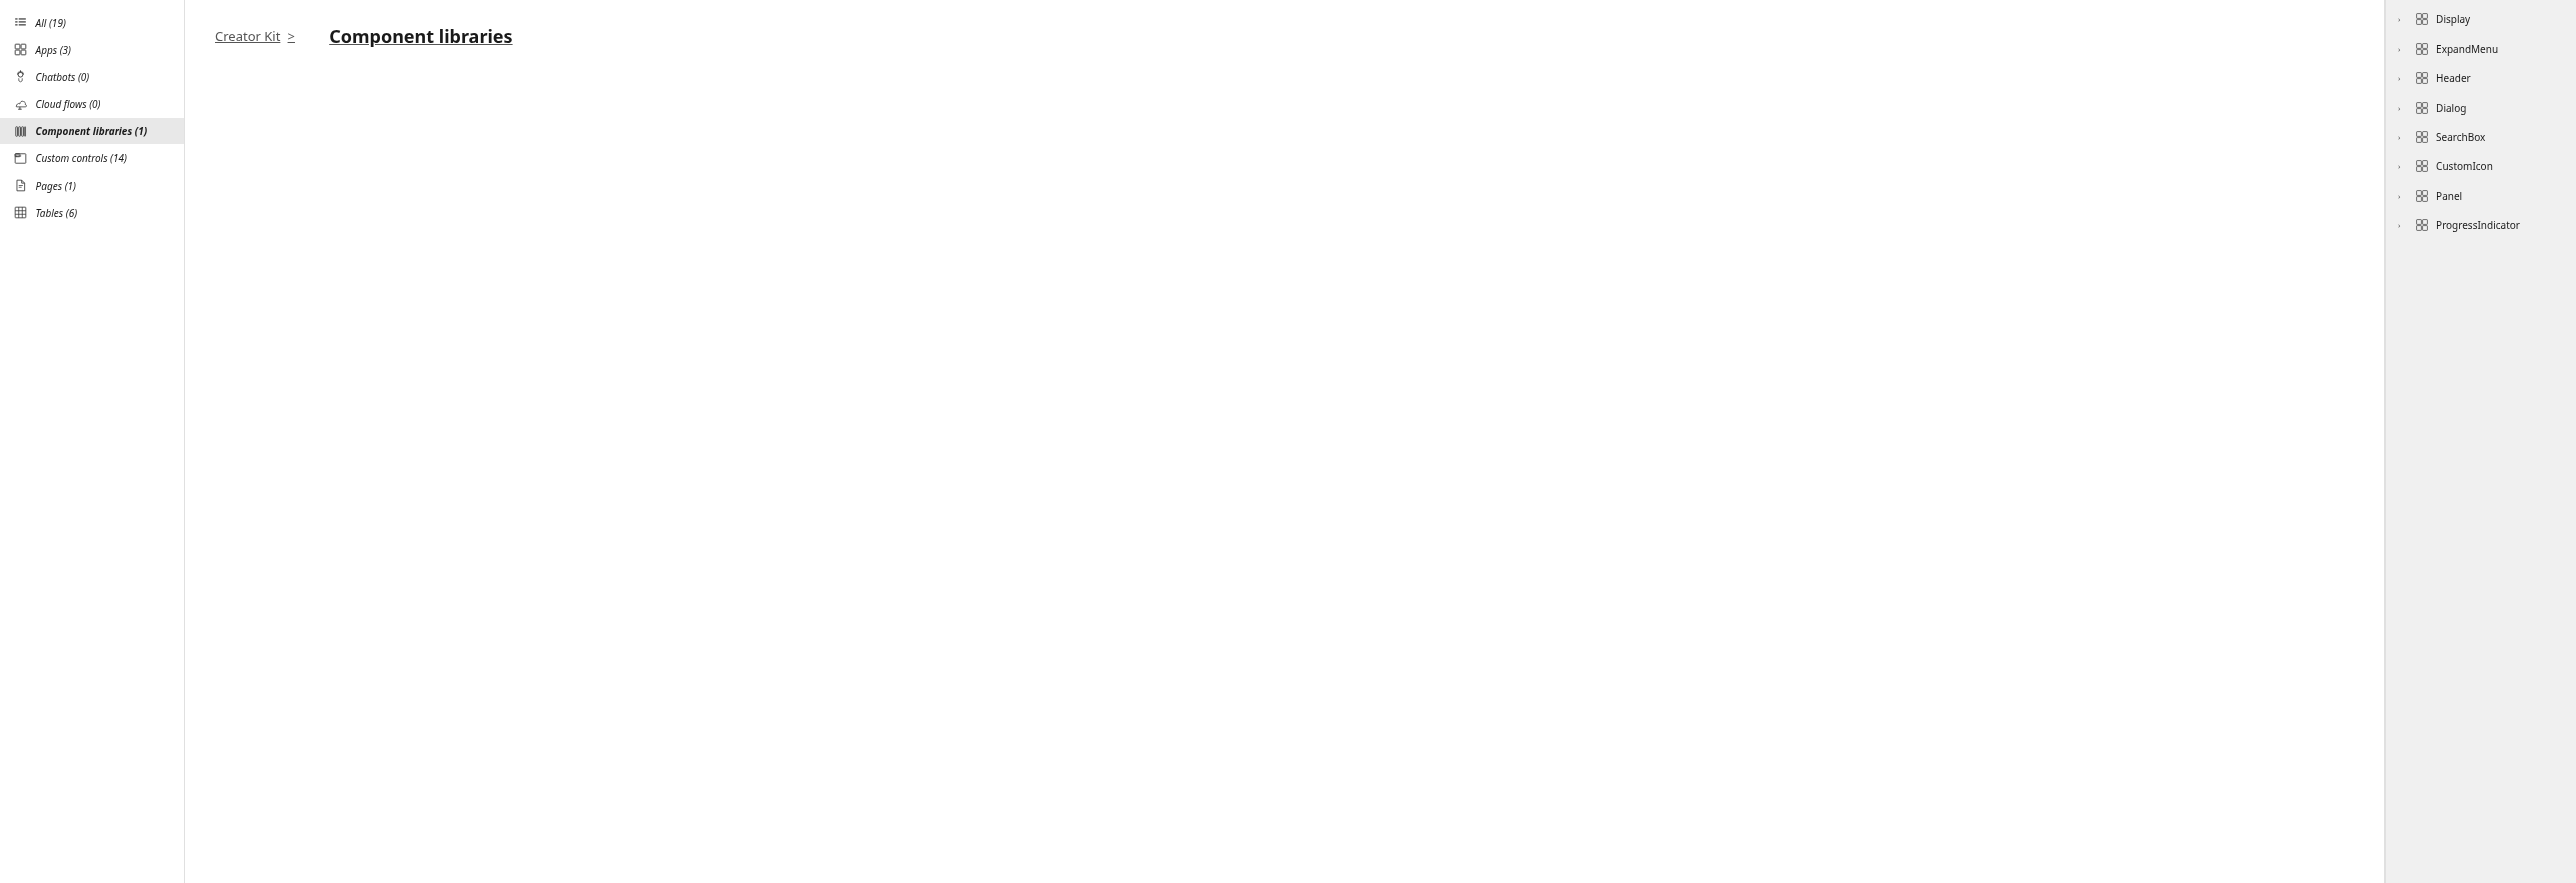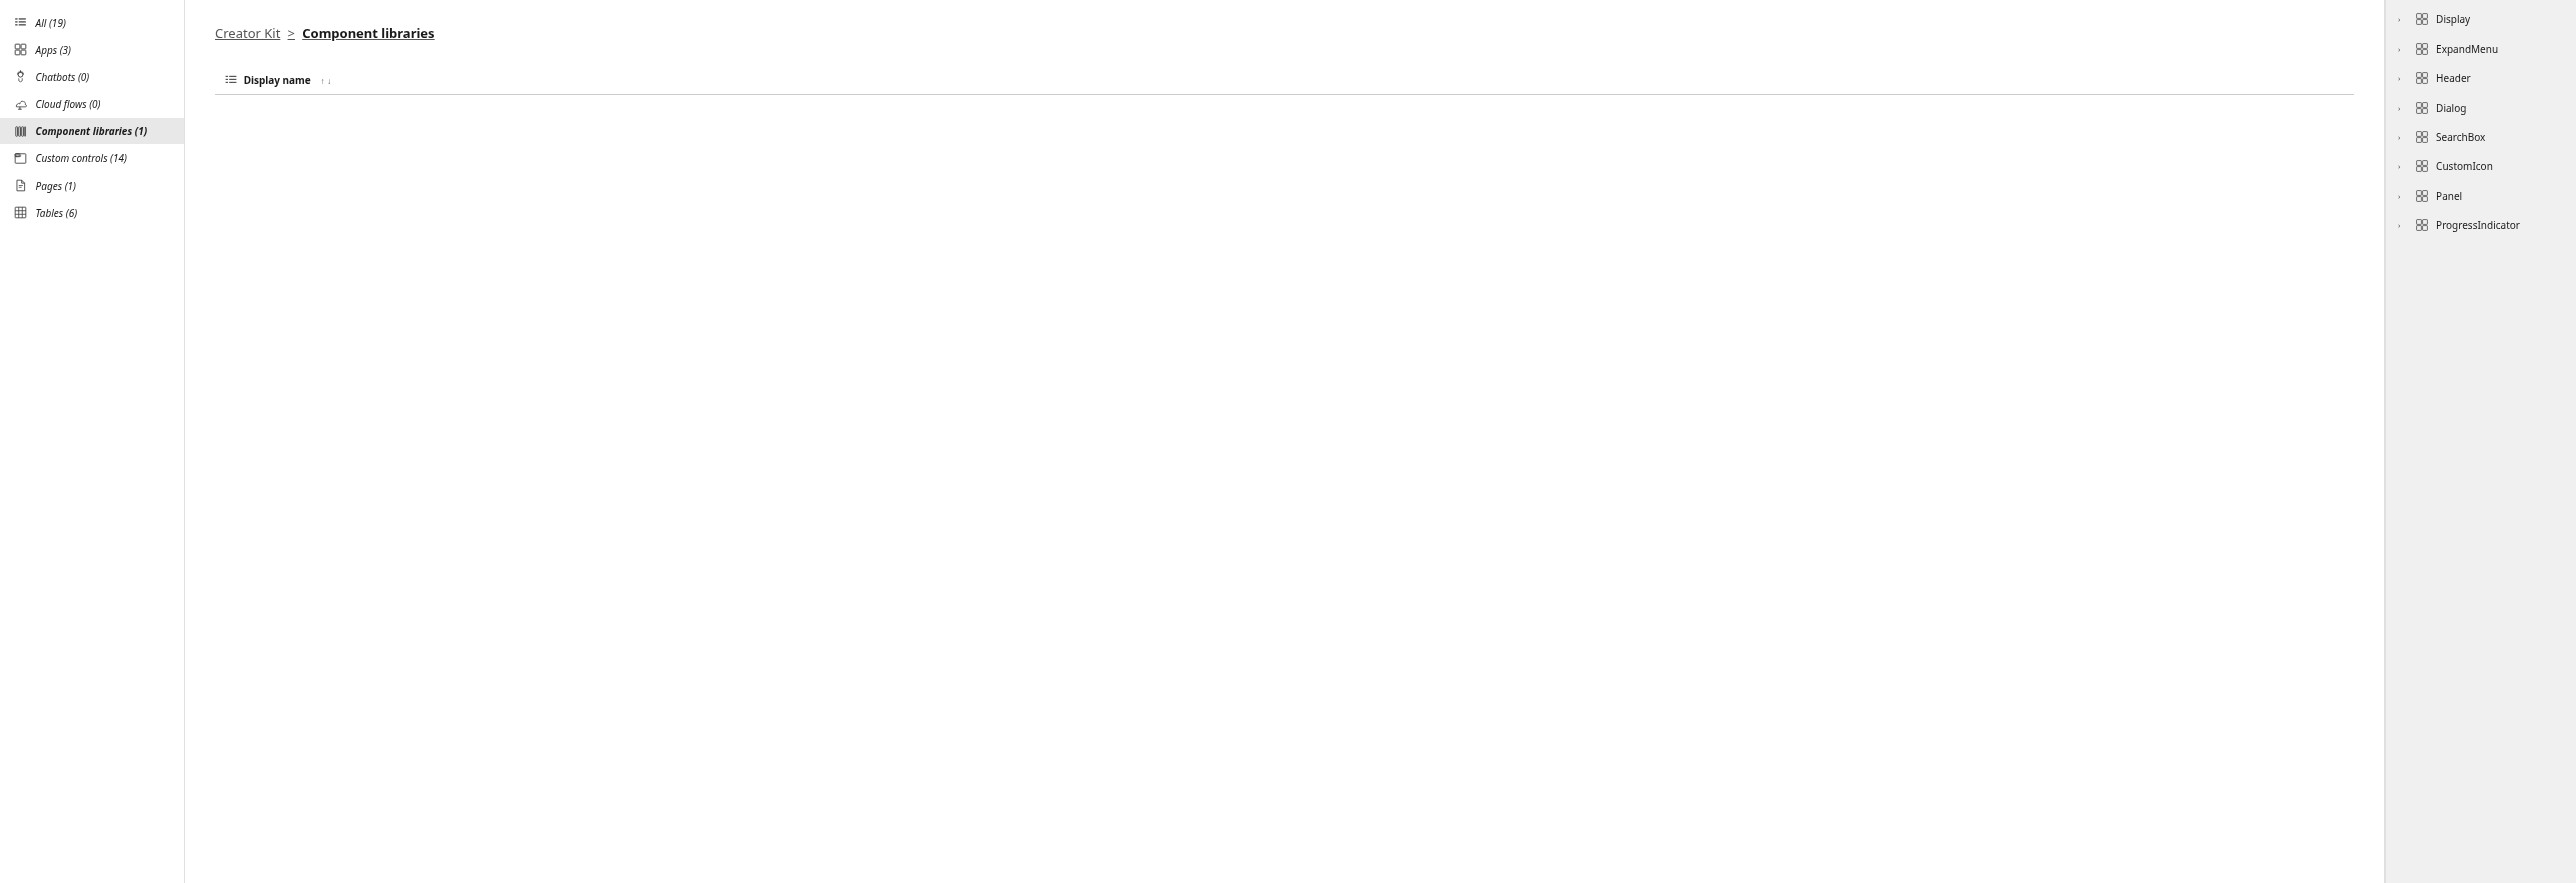--- a/index.html
+++ b/index.html
@@ -79,21 +79,22 @@
       gap: 7.2px;
       margin-bottom: 24px;
       font-size: 13px;
       color: #555;
       text-decoration: underline;
     }
 
     .breadcrumb .crumb-current {
       font-weight: 700;
       color: #1a1a1a;
-      font-size: 13px;
+      font-size: 18px;
+      margin-left: 27px;
     }
 
     .breadcrumb .separator {
       color: #555;
       font-size: 13px;
     }
 
     .breadcrumb .crumb-parent {
       color: #555;
       font-size: 13px;
@@ -300,37 +301,20 @@
 
   <main class="main">
 
     <div class="breadcrumb">
       <span class="crumb-parent">Creator Kit</span>
       <span class="separator">&gt;</span>
       <span class="crumb-current">Component libraries</span>
     </div>
 
     <div class="table-section">
-      <div class="table-header">
-        <span class="header-icon">
-          <svg width="12" height="12" viewBox="0 0 20 20" fill="none" xmlns="http://www.w3.org/2000/svg">
-            <rect x="1" y="3" width="4" height="2" fill="#555"></rect>
-            <rect x="7" y="3" width="12" height="2" fill="#555"></rect>
-            <rect x="1" y="8" width="4" height="2" fill="#555"></rect>
-            <rect x="7" y="8" width="12" height="2" fill="#555"></rect>
-            <rect x="1" y="13" width="4" height="2" fill="#555"></rect>
-            <rect x="7" y="13" width="12" height="2" fill="#555"></rect>
-          </svg>
-        </span>
-        <span>Display name</span>
-        <span class="sort-arrows">
-          <span class="sort-arrow">↑</span>
-          <span class="sort-arrow">↓</span>
-        </span>
-      </div>
 
     </div>
   </main>
 
   <aside class="right-panel">
 
     <div class="panel-item">
       <span class="expand-icon">›</span>
       <span class="item-icon">
         <svg width="12" height="12" viewBox="0 0 20 20" fill="none" xmlns="http://www.w3.org/2000/svg">

